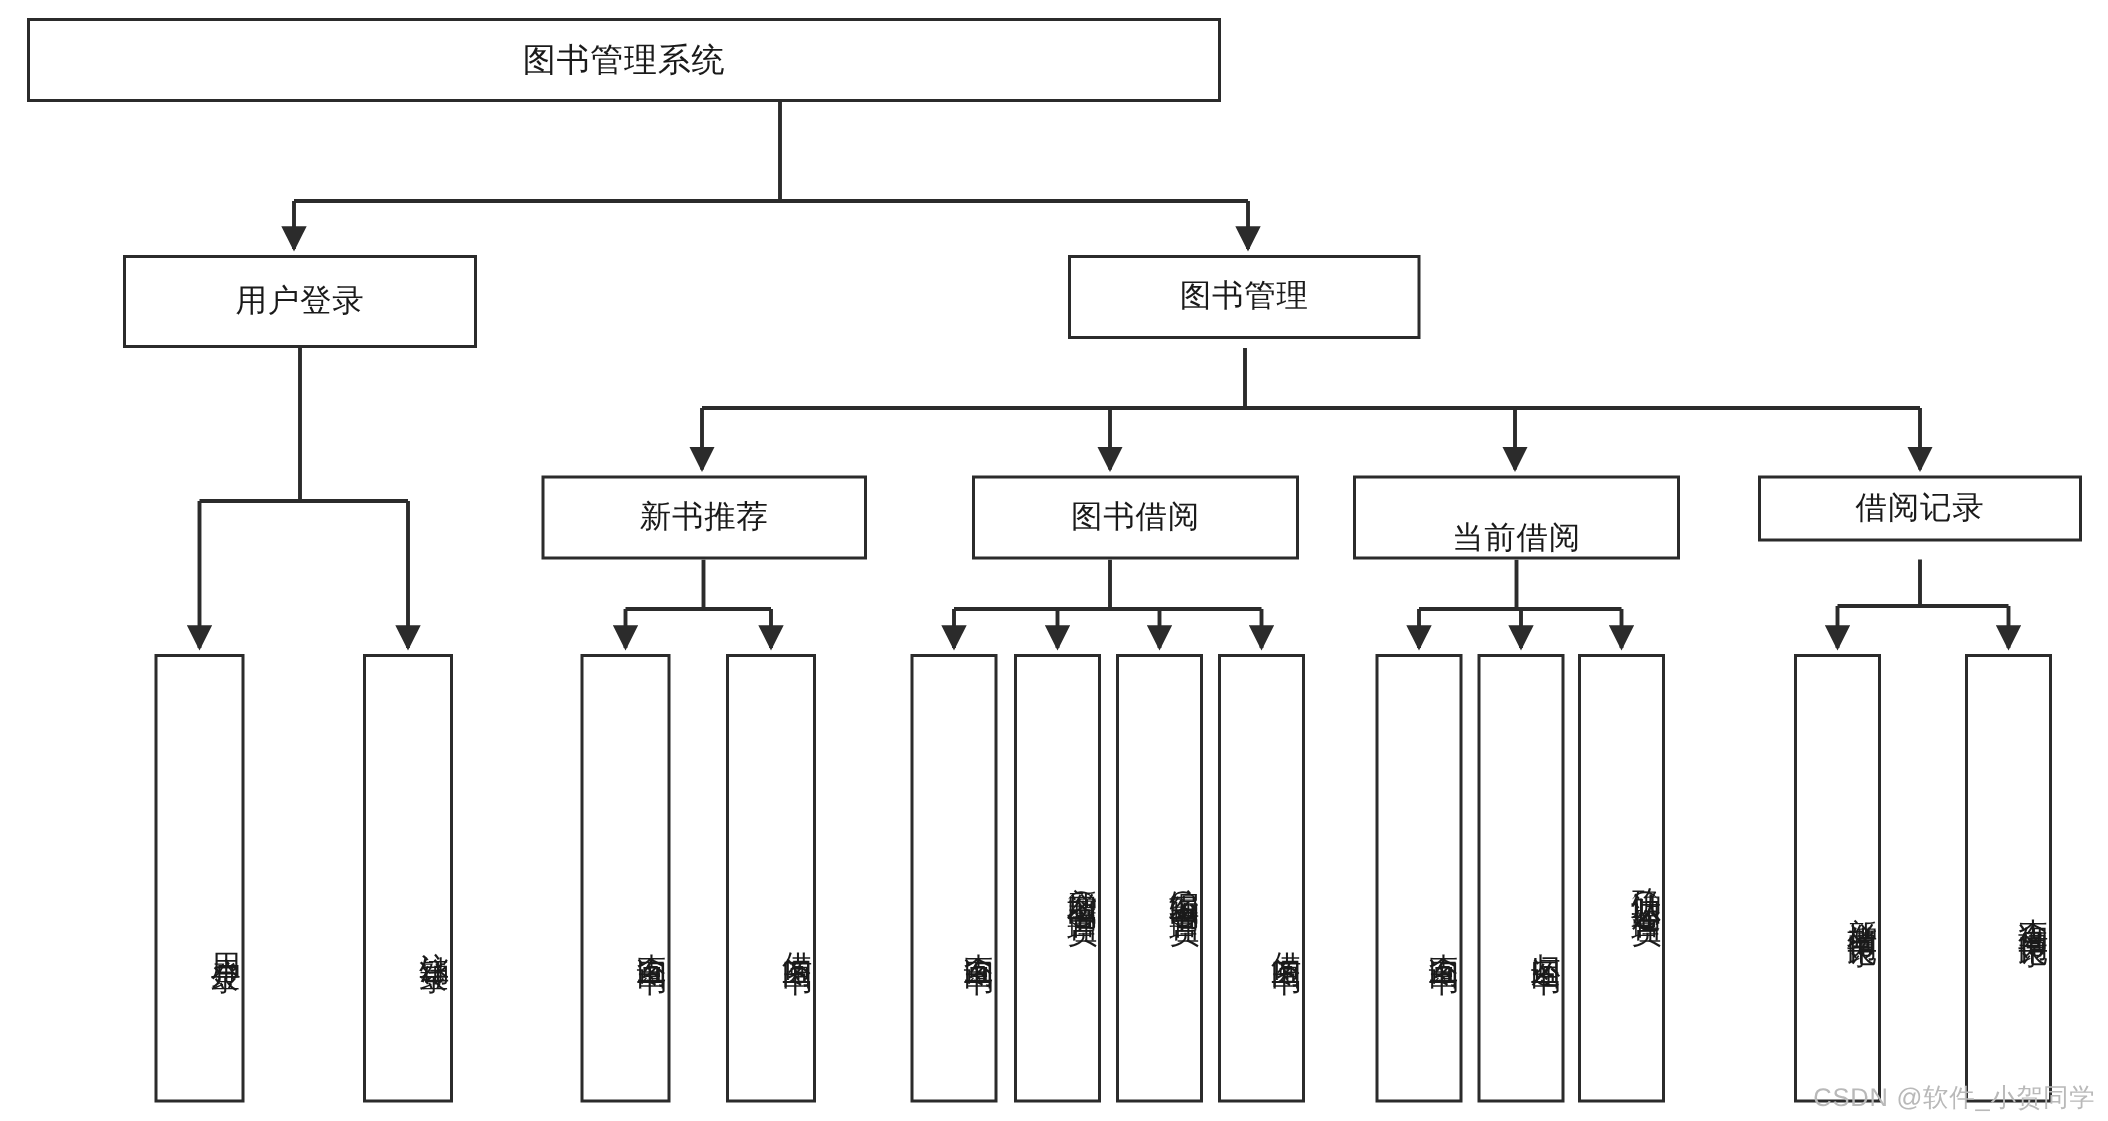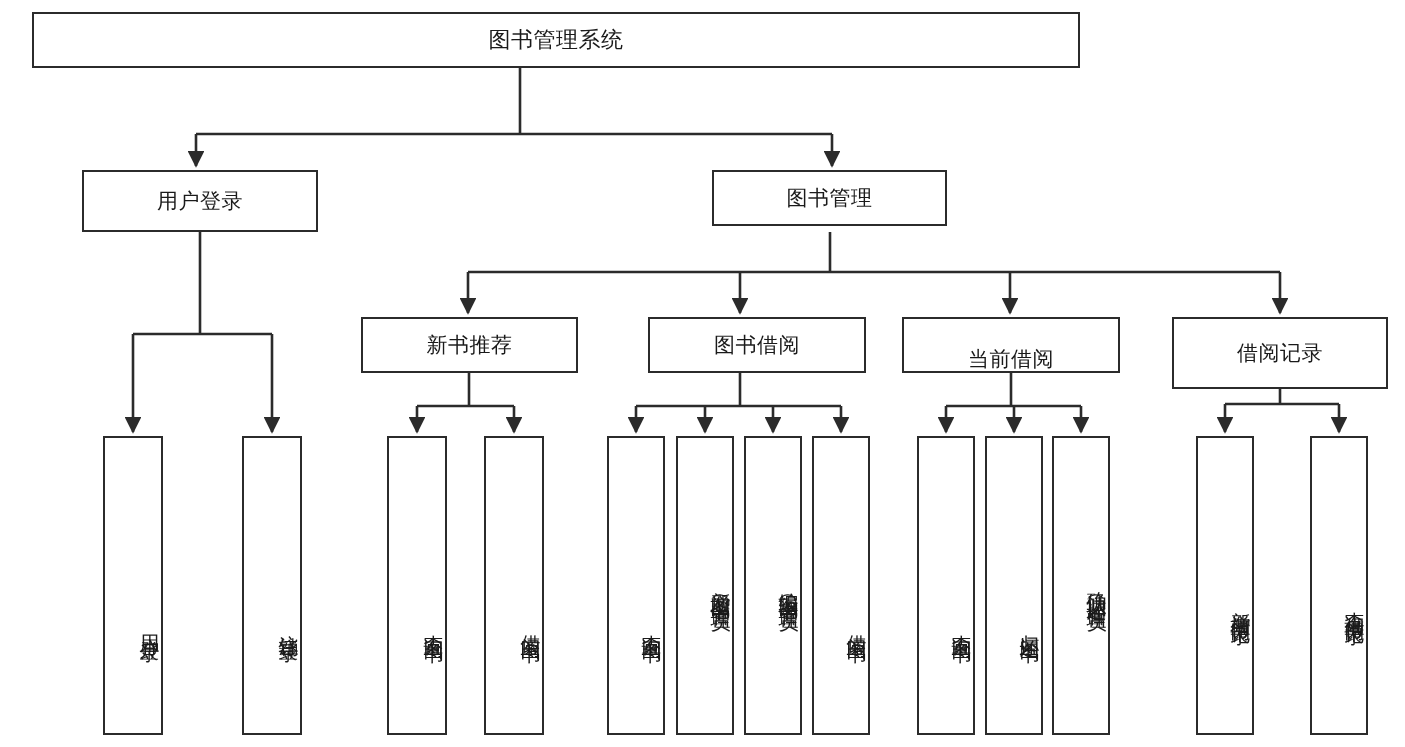--- a/index.html
+++ b/index.html
@@ -115,41 +115,41 @@
       <path d="M 1014 406 L 1014 432" marker-end="url(#arrow)"></path>
       <path d="M 1081 406 L 1081 432" marker-end="url(#arrow)"></path>
 
       <path d="M 1280 373 L 1280 404"></path>
       <path d="M 1225 404 L 1339 404"></path>
       <path d="M 1225 404 L 1225 432" marker-end="url(#arrow)"></path>
       <path d="M 1339 404 L 1339 432" marker-end="url(#arrow)"></path>
     </g>
   </svg>
 
-  <div class="node h root" style="left:18px; top:12px; width:1048px; height:56px;margin-left:14px;">
+  <div class="node h root" style="left:18px; top:12px; width:796px; height:56px;">
     <span>图书管理系统</span>
   </div>
 
   <div class="node h" style="left:82px; top:170px; width:236px; height:62px;">
     <span>用户登录</span>
   </div>
   <div class="node h" style="left:712px; top:170px; width:235px; height:56px;">
     <span>图书管理</span>
   </div>
 
   <div class="node h" style="left:361px; top:317px; width:217px; height:56px;">
     <span>新书推荐</span>
   </div>
   <div class="node h" style="left:632px; top:317px; width:218px; height:56px;margin-left:16px;">
     <span>图书借阅</span>
   </div>
   <div class="node h" style="left:902px; top:317px; width:218px; height:56px;align-items:flex-end;">
     <span>当前借阅</span>
   </div>
-  <div class="node h" style="left:1172px; top:317px; width:216px; height:72px;">
+  <div class="node h" style="left:1172px; top:317px; width:216px; height:44px;">
     <span>借阅记录</span>
   </div>
 
   <div class="node v" style="left:103px; top:436px; width:60px; height:299px; padding-top:78px;">
     <span>用户登录</span>
   </div>
   <div class="node v" style="left:242px; top:436px; width:60px; height:299px; padding-top:78px;">
     <span>注销登录</span>
   </div>
 
@@ -183,13 +183,14 @@
     <span>确认归还（管理员）</span>
   </div>
 
   <div class="node v" style="left:1196px; top:436px; width:58px; height:299px; padding-top:38px;">
     <span>新增借阅记录</span>
   </div>
   <div class="node v" style="left:1310px; top:436px; width:58px; height:299px; padding-top:38px;">
     <span>查询借阅记录</span>
   </div>
 
+  <div class="watermark">CSDN @软件_小贺同学</div>
 </div>
 
 </body></html>

